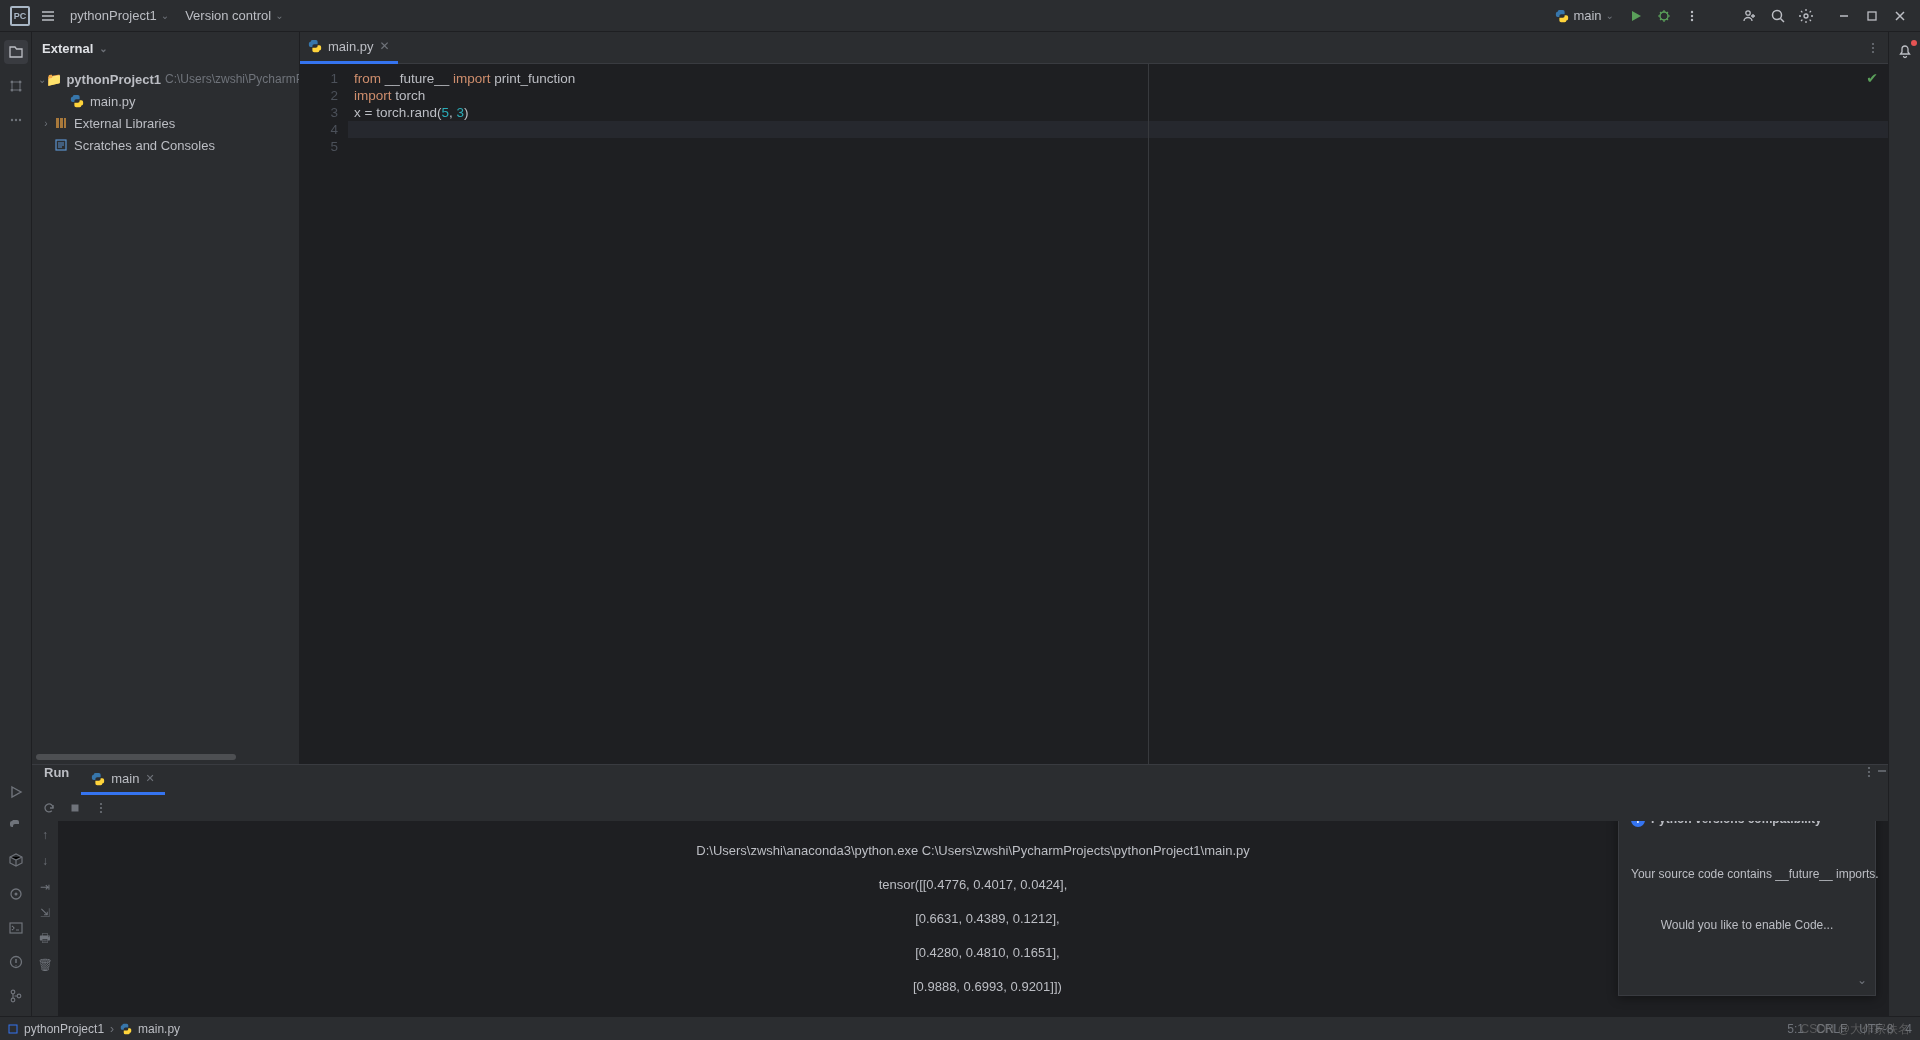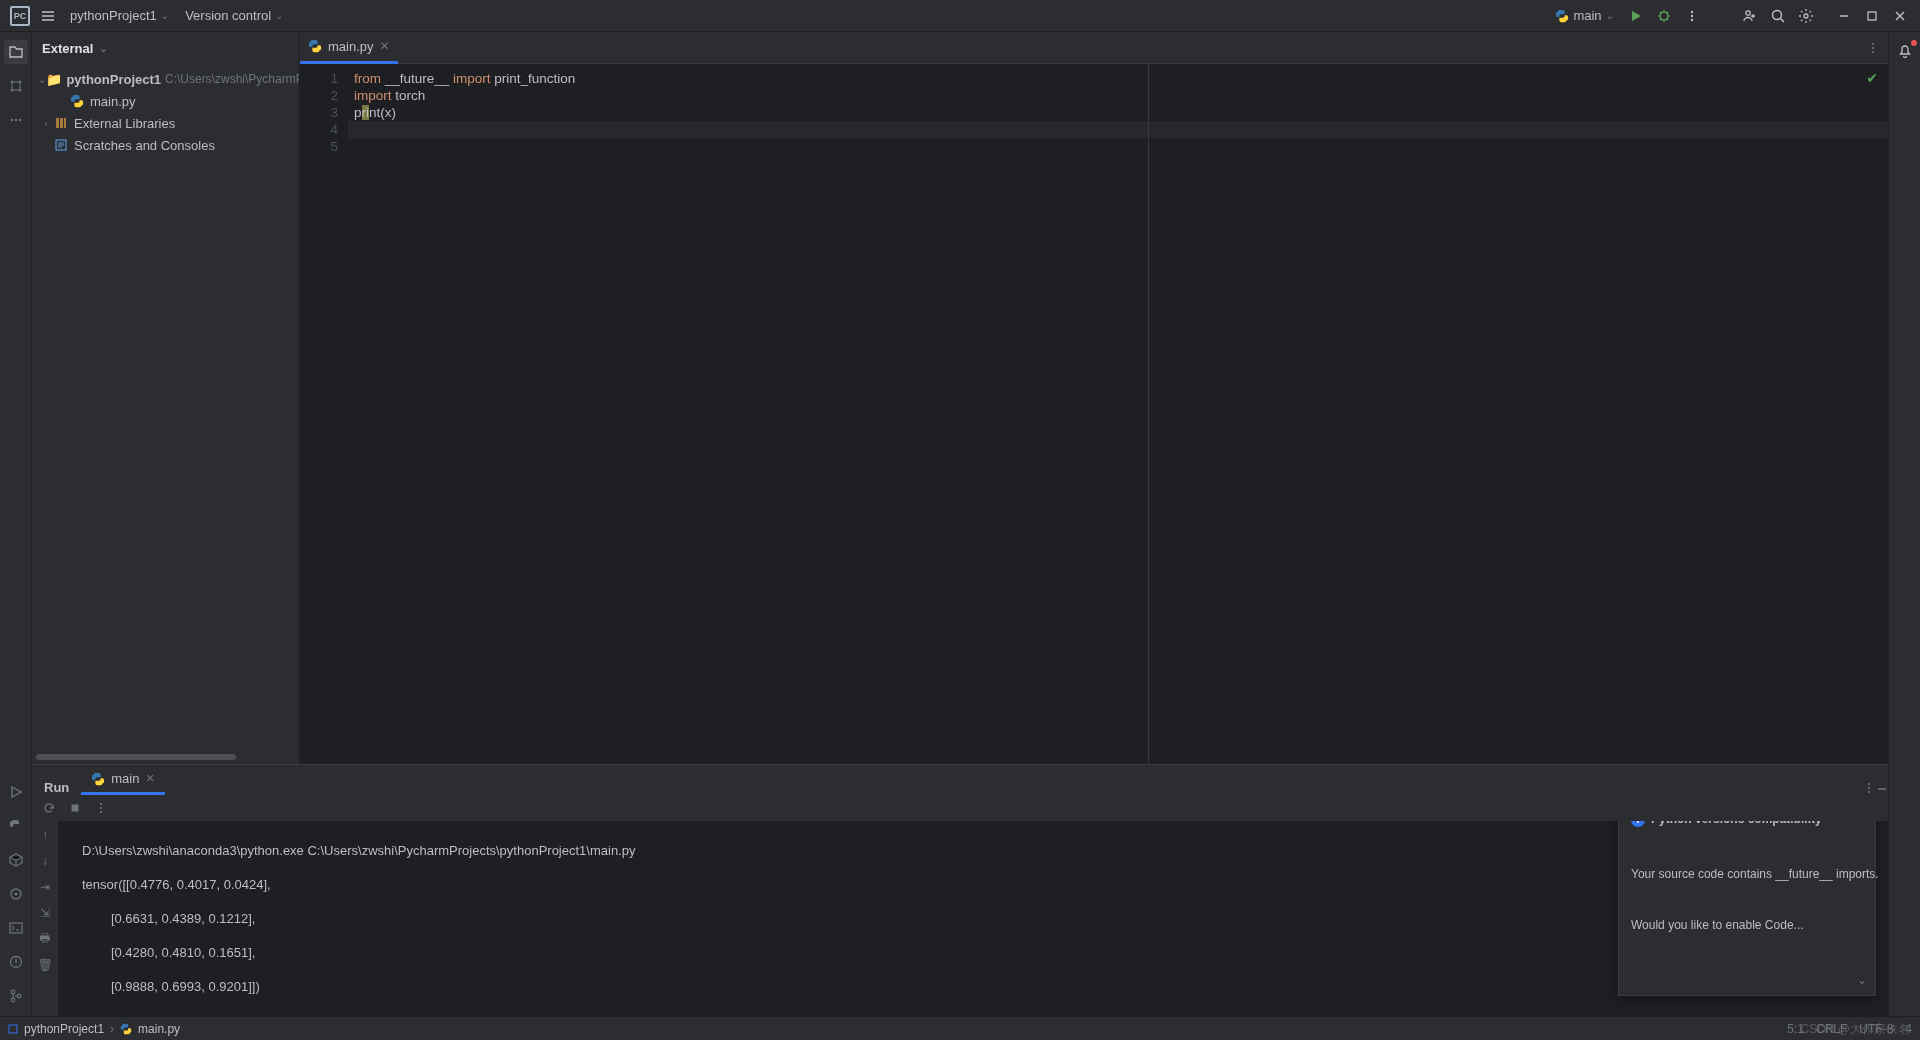--- a/index.html
+++ b/index.html
@@ -36,29 +36,29 @@
 .gutter div { height:17px; }
 .code { flex:1; padding:6px 0 0 6px; line-height:17px; position:relative; }
 .code .line { height:17px; white-space:pre; }
 .code .hl { position:absolute; left:0; right:0; height:17px; background:#26282e; top:57px; }
 .kw { color:#cf8e6d; }
 .num { color:#2aacb8; }
 .warn-sq { background:#7a7a43; }
 .vline { position:absolute; top:0; bottom:0; width:1px; background:#383a3e; left:800px; }
 .check-top { position:absolute; top:6px; right:10px; color:#5a9f5a; font-size:14px; }
 .run-panel { height:252px; background:#1e1f22; border-top:1px solid #393b40; display:flex; flex-direction:column; }
-.run-tabs { height:30px; display:flex; align-items:flex-end; background:#2b2d30; }
+.run-tabs { height:30px; display:flex; align-items:flex-start; background:#2b2d30; }
 .run-tabs .rlabel { padding:0 12px; font-weight:bold; }
 .run-tab { height:30px; display:flex; align-items:center; gap:6px; padding:0 10px; border-bottom:3px solid #3574f0; cursor:pointer; }
 .run-toolbar { height:26px; display:flex; align-items:center; gap:4px; padding:0 6px; background:#2b2d30; }
 .run-toolbar .tbtn { width:22px; height:22px; display:flex; align-items:center; justify-content:center; color:#6f737a; cursor:pointer; border-radius:3px; }
 .run-body { flex:1; display:flex; min-height:0; }
 .run-left { width:26px; display:flex; flex-direction:column; align-items:center; gap:6px; padding-top:4px; background:#2b2d30; }
 .run-left .tbtn { width:20px; height:20px; display:flex; align-items:center; justify-content:center; color:#6f737a; cursor:pointer; font-size:12px; }
-.console { flex:1; overflow:auto; padding:4px 24px; font-family:"JetBrains Mono","Consolas",monospace; font-size:13px; line-height:17px; white-space:pre; position:relative; }
+.console { flex:1; overflow:auto; padding:4px 24px; font-family:"JetBrains Mono","Consolas",monospace; font-size:13px; line-height:17px; white-space:pre; position:relative;text-align:center; }
 .notif { position:absolute; right:12px; bottom:20px; width:258px; background:#2b2d30; border:1px solid #393b40; border-radius:0; padding:10px 12px; color:#bcbec4; font-size:12px; box-shadow:0 2px 10px rgba(0,0,0,.4); }
 .notif .nhead { display:flex; align-items:center; gap:6px; font-weight:bold; margin-bottom:4px; }
 .notif .ninfo { width:14px; height:14px; border-radius:50%; background:#3574f0; color:#fff; font-size:10px; display:flex; align-items:center; justify-content:center; }
 .notif .nexp { position:absolute; right:8px; bottom:6px; color:#6f737a; }
 .statusbar { height:24px; background:#2b2d30; display:flex; align-items:center; padding:0 8px; gap:12px; font-size:12px; color:#6f737a; border-top:1px solid #1e1f22; }
 .statusbar .crumb { display:flex; align-items:center; gap:6px; }
 .statusbar .crumb span{ color:#bcbec4; }
 .watermark { position:fixed; right:10px; bottom:2px; color:#7a7a7a; font-size:12px; pointer-events:none; opacity:.6; }
 .right-rail { width:32px; background:#2b2d30; display:flex; flex-direction:column; align-items:center; padding-top:8px; gap:10px; border-left:1px solid #1e1f22; }
 .right-rail .rail-btn { width:24px; height:24px; display:flex; align-items:center; justify-content:center; color:#6f737a; cursor:pointer; border-radius:4px; }
@@ -294,20 +294,21 @@
             <div>2</div>
             <div>3</div>
             <div>4</div>
             <div>5</div>
           </div>
           <div class="code">
             <div class="hl"></div>
             <div class="vline"></div>
             <div class="line"><span class="kw">from</span><span> __future__ </span><span class="kw">import</span><span> print_function</span></div>
             <div class="line"><span class="kw">import</span><span> torch</span></div>
+            <div class="line"><span>x = torch.rand(</span><span class="num">5</span><span>, </span><span class="num">3</span><span>)</span></div>
             <div class="line"><span>p</span><span class="warn-sq">ri</span><span>nt(x)</span></div>
             <div class="line"></div>
             <span class="check-top">✔</span>
           </div>
         </div>
       </div>
     </div>
 
     <div class="run-panel">
       <div class="run-tabs">

